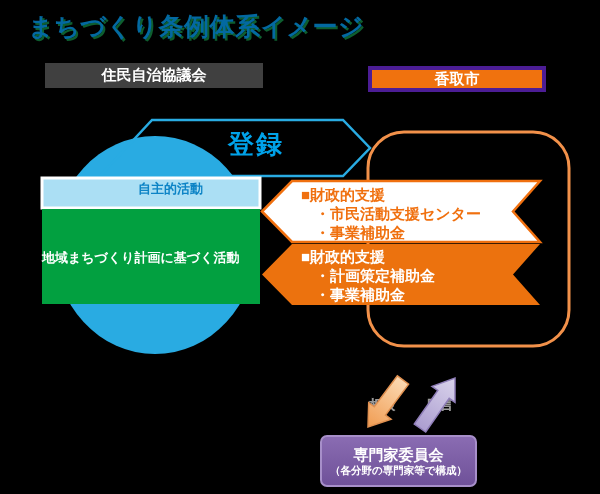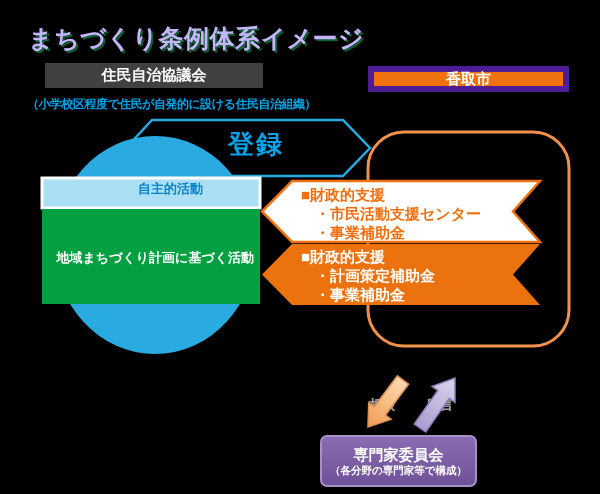--- a/index.html
+++ b/index.html
@@ -1,29 +1,29 @@
 <!DOCTYPE html>
 <html><head>
 <meta charset="utf-8">
 <style>
   html,body{margin:0;padding:0;background:#000;}
   .stage{position:relative;width:600px;height:494px;background:#000;overflow:hidden;
          font-family:"Liberation Sans","DejaVu Sans",sans-serif;font-weight:bold;}
   .abs{position:absolute;white-space:nowrap;}
-  .title{left:28px;top:10px;font-size:25px;letter-spacing:.5px;color:#c4b5fd;
-         text-shadow:2px 2px 0 #0E5E2F;margin-top:12px;}
+  .title{left:28px;top:10px;font-size:25px;letter-spacing:.5px;color:#0369a1;
+         text-shadow:2px 2px 0 #0E5E2F;}
   .hdr-left{left:45px;top:63px;width:218px;height:25px;background:#404040;color:#fff;
             font-size:15px;display:flex;align-items:center;justify-content:center;}
-  .hdr-right{left:368px;top:66px;width:201px;height:26px;background:#F0720E;
-             border:6px solid #4c1d95;box-sizing:border-box;color:#fff;font-size:15px;
+  .hdr-right{left:368px;top:66px;width:178px;height:26px;background:#F0720E;
+             border:4px solid #4c1d95;box-sizing:border-box;color:#fff;font-size:15px;
              display:flex;align-items:center;justify-content:center;}
   .note{left:27px;top:96px;font-size:12px;letter-spacing:-.5px;color:#00A2E9;}
   .touroku{left:228px;top:127px;font-size:26px;letter-spacing:2px;color:#00A2E9;}
   .band-label{left:42px;top:180px;width:257px;text-align:center;font-size:13px;color:#0D84C6;}
-  .green-label{left:42px;top:249px;width:212px;text-align:right;font-size:13px;color:#fff;}
+  .green-label{left:42px;top:249px;width:244px;text-align:left;font-size:13px;color:#fff;}
   .sup{font-size:15px;line-height:19px;}
   .sup1{left:301px;top:185px;color:#F0700F;}
   .sup2{left:301px;top:247px;color:#fff;}
   .sup .ind{padding-left:14px;}
   .committee{left:320px;top:435px;width:157px;height:52px;box-sizing:border-box;
              border:2px solid #A78FC9;border-radius:7px;
              background:linear-gradient(#8A6CB2,#6F5199);color:#fff;
              display:flex;flex-direction:column;align-items:center;justify-content:center;}
   .committee .c-title{font-size:15px;line-height:18px;}
   .committee .c-note{font-size:10.5px;line-height:13px;}
@@ -68,21 +68,20 @@
   <div class="abs title">まちづくり条例体系イメージ</div>
 
   <div class="abs hdr-left">
     <span>住民自治協議会</span>
   </div>
 
   <div class="abs hdr-right">
     <span>香取市</span>
   </div>
 
-  <div class="abs note">（小学校区程度で住民が自発的に設ける住民自治組織）</div>
 
   <div class="abs touroku">登録</div>
 
   <div class="abs band-label">自主的活動</div>
 
   <div class="abs green-label">地域まちづくり計画に基づく活動</div>
 
   <div class="abs sup sup1">
     <div>■財政的支援</div>
     <div class="ind">・市民活動支援センター</div>

